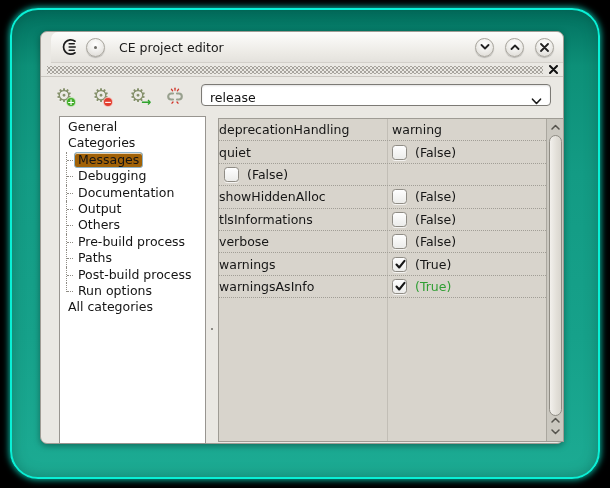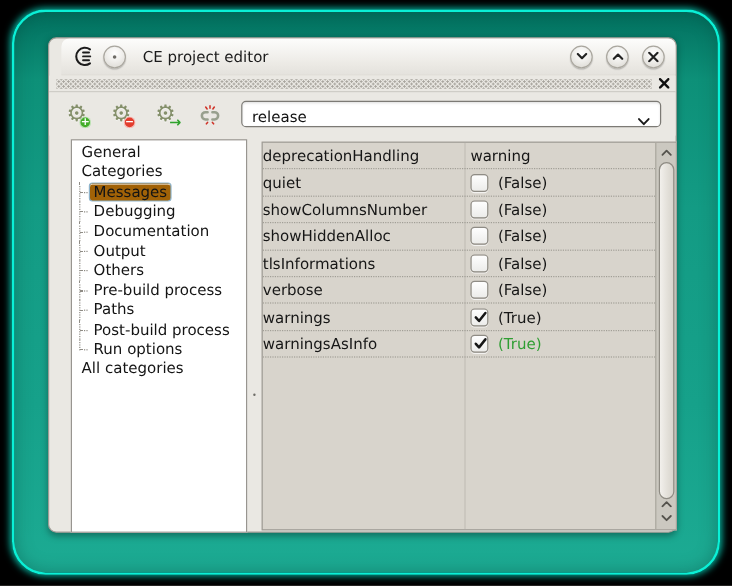--- a/index.html
+++ b/index.html
@@ -220,21 +220,20 @@
         <div class="prow">
     <div class="pname">quiet</div>
     <div class="pval">
       <span class="cb">
         
       </span>
       <span class="pvtext">(False)</span>
     </div>
   </div>
         <div class="prow">
-    <div class="pname">showColumnsNumber</div>
     <div class="pval">
       <span class="cb">
         
       </span>
       <span class="pvtext">(False)</span>
     </div>
   </div>
         <div class="prow">
     <div class="pname">showHiddenAlloc</div>
     <div class="pval">

